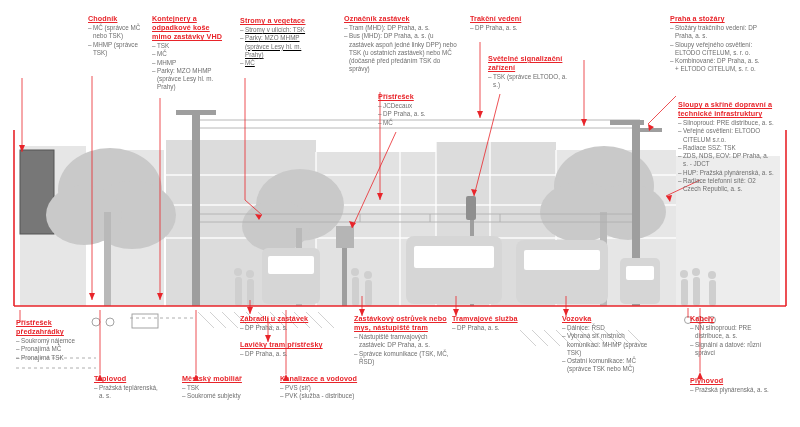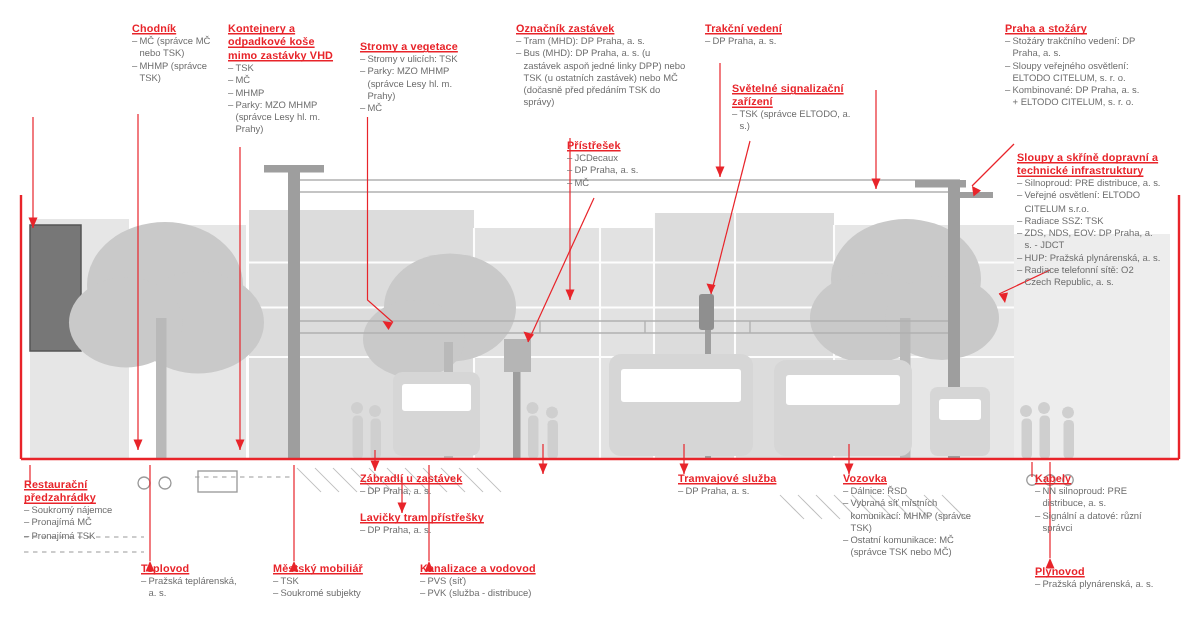--- a/index.html
+++ b/index.html
@@ -231,21 +231,21 @@
   <div class="lbl" style="left:152px;top:14px;width:74px;">
     <div class="ttl">Kontejnery a odpadkové koše mimo zastávky VHD</div>
     <ul class="items">
       <li>TSK</li>
       <li>MČ</li>
       <li>MHMP</li>
       <li>Parky: MZO MHMP (správce Lesy hl. m. Prahy)</li>
     </ul>
   </div>
 
-  <div class="lbl" style="left:240px;top:26px;width:74px;">
+  <div class="lbl" style="left:240px;top:16px;width:74px;text-decoration:underline;">
     <div class="ttl">Stromy a vegetace</div>
     <ul class="items">
       <li>Stromy v ulicích: TSK</li>
       <li>Parky: MZO MHMP (správce Lesy hl. m. Prahy)</li>
       <li>MČ</li>
     </ul>
   </div>
 
   <div class="lbl" style="left:344px;top:14px;width:114px;">
     <div class="ttl">Označník zastávek</div>
@@ -294,21 +294,21 @@
       <li>Silnoproud: PRE distribuce, a. s.</li>
       <li>Veřejné osvětlení: ELTODO CITELUM s.r.o.</li>
       <li>Radiace SSZ: TSK</li>
       <li>ZDS, NDS, EOV: DP Praha, a. s. - JDCT</li>
       <li>HUP: Pražská plynárenská, a. s.</li>
       <li>Radiace telefonní sítě: O2 Czech Republic, a. s.</li>
     </ul>
   </div>
 
   <div class="lbl" style="left:16px;top:318px;width:72px;">
-    <div class="ttl">Restaurační předzahrádky</div>
+    <div class="ttl">Přístřešek předzahrádky</div>
     <ul class="items">
       <li>Soukromý nájemce</li>
       <li>Pronajímá MČ</li>
       <li>Pronajímá TSK</li>
     </ul>
   </div>
 
   <div class="lbl" style="left:94px;top:374px;width:68px;">
     <div class="ttl">Teplovod</div>
     <ul class="items">
@@ -339,20 +339,27 @@
     </ul>
   </div>
 
   <div class="lbl" style="left:240px;top:340px;width:90px;">
     <div class="ttl">Lavičky tram přístřešky</div>
     <ul class="items">
       <li>DP Praha, a. s.</li>
     </ul>
   </div>
 
+  <div class="lbl" style="left:354px;top:314px;width:96px;">
+    <div class="ttl">Zastávkový ostrůvek nebo mys, nástupiště tram</div>
+    <ul class="items">
+      <li>Nástupiště tramvajových zastávek: DP Praha, a. s.</li>
+      <li>Správce komunikace (TSK, MČ, ŘSD)</li>
+    </ul>
+  </div>
 
   <div class="lbl" style="left:452px;top:314px;width:86px;">
     <div class="ttl">Tramvajové služba</div>
     <ul class="items">
       <li>DP Praha, a. s.</li>
     </ul>
   </div>
 
   <div class="lbl" style="left:562px;top:314px;width:88px;">
     <div class="ttl">Vozovka</div>

